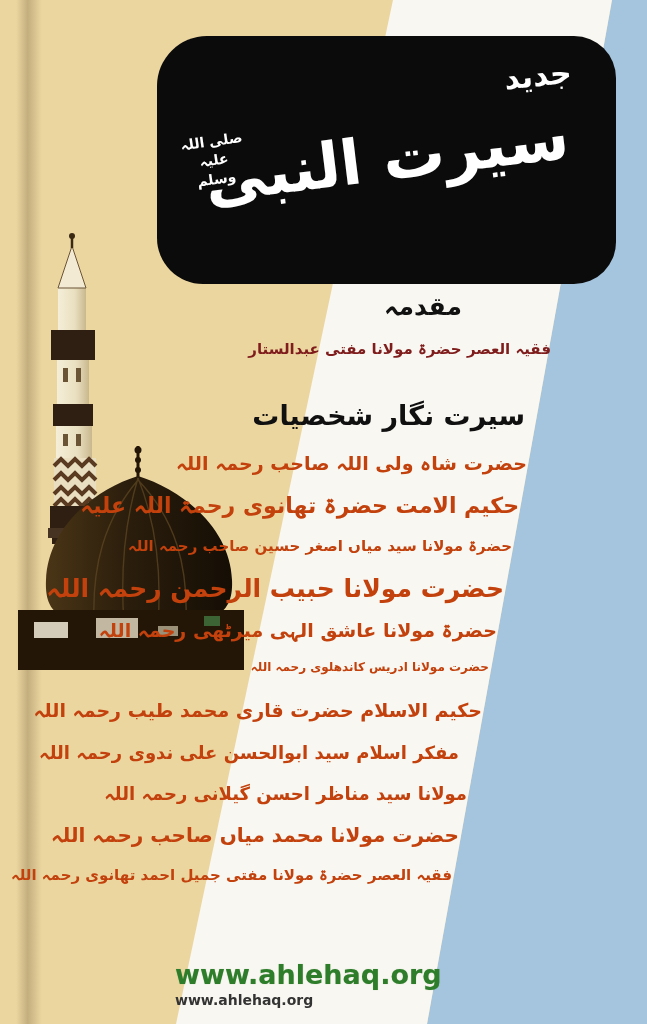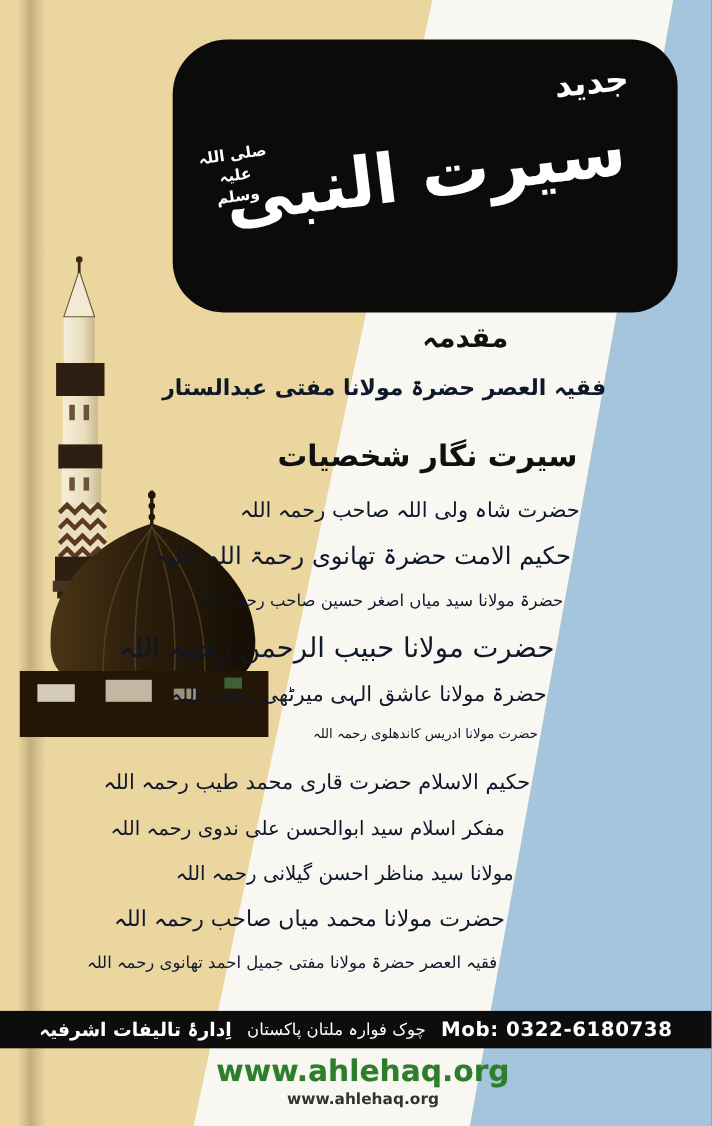--- a/index.html
+++ b/index.html
@@ -17,45 +17,45 @@
     background:#0b0b0b;border-radius:50px 42px 42px 46px;color:#fff;}
   .title-top-word{position:absolute;right:44px;top:22px;font-size:30px;font-weight:bold;
     transform:rotate(-6deg);}
   .title-main{position:absolute;left:0;right:0;top:86px;text-align:center;font-size:62px;
     font-weight:bold;transform:rotate(-7deg);white-space:nowrap;}
   .title-salutation{position:absolute;left:22px;top:96px;font-size:14px;font-weight:bold;
     transform:rotate(-8deg);width:70px;text-align:center;line-height:1.35;}
   
   .muqaddima{position:absolute;right:185px;top:292px;font-size:25px;font-weight:900;
     color:#111;letter-spacing:1px;}
-  .muqaddima-author{position:absolute;right:96px;top:340px;font-size:20px;font-weight:bold;
-    color:#0f172a;white-space:nowrap;}
+  .muqaddima-author{position:absolute;right:96px;top:340px;font-size:15px;font-weight:bold;
+    color:#7f1d1d;white-space:nowrap;}
   .seerat-heading{position:absolute;right:122px;top:400px;font-size:27px;font-weight:900;
     color:#101010;white-space:nowrap;}
   
-  .name-line{position:absolute;color:#0f172a;white-space:nowrap;font-weight:normal;}
+  .name-line{position:absolute;color:#c2410c;white-space:nowrap;font-weight:bold;}
   .name-line:nth-child(1){top:452px;right:120px;font-size:19px;}
   .name-line:nth-child(2){top:493px;right:128px;font-size:22px;}
   .name-line:nth-child(3){top:537px;right:135px;font-size:15px;}
   .name-line:nth-child(4){top:574px;right:143px;font-size:25px;}
   .name-line:nth-child(5){top:619px;right:150px;font-size:19px;}
   .name-line:nth-child(6){top:660px;right:158px;font-size:12px;}
   .name-line:nth-child(7){top:699px;right:165px;font-size:19px;}
   .name-line:nth-child(8){top:742px;right:188px;font-size:18px;}
   .name-line:nth-child(9){top:783px;right:180px;font-size:18px;}
   .name-line:nth-child(10){top:823px;right:188px;font-size:20px;}
   .name-line:nth-child(11){top:866px;right:195px;font-size:15px;}
   
   .publisher-bar{position:absolute;left:0;top:919px;width:647px;height:34px;background:#0d0d0d;
     display:flex;align-items:center;justify-content:center;gap:14px;color:#fff;direction:ltr;}
   .publisher-name{font-size:17px;font-weight:bold;}
   .publisher-address{font-size:15px;}
   .publisher-mobile{font-size:18px;font-weight:900;letter-spacing:.5px;}
   
-  .website{position:absolute;left:175px;top:960px;width:310px;text-align:center;}
+  .website{position:absolute;left:175px;top:960px;width:310px;text-align:left;}
   .website-primary{font-size:27px;font-weight:900;color:#2e7d2b;line-height:1.1;
     text-shadow:0 0 1px rgba(46,125,43,.4);}
   .website-secondary{font-size:14px;font-weight:bold;color:#333;margin-top:2px;}
   .mosque{position:absolute;left:8px;top:228px;width:244px;height:448px;}
 </style>
 </head>
 <body>
 
 <div class="stage">
 
@@ -141,24 +141,19 @@
     <div class="name-line" dir="rtl">حضرت مولانا حبیب الرحمن رحمہ اللہ</div>
     <div class="name-line" dir="rtl">حضرۃ مولانا عاشق الہی میرٹھی رحمہ اللہ</div>
     <div class="name-line" dir="rtl">حضرت مولانا ادریس کاندھلوی رحمہ اللہ</div>
     <div class="name-line" dir="rtl">حکیم الاسلام حضرت قاری محمد طیب رحمہ اللہ</div>
     <div class="name-line" dir="rtl">مفکر اسلام سید ابوالحسن علی ندوی رحمہ اللہ</div>
     <div class="name-line" dir="rtl">مولانا سید مناظر احسن گیلانی رحمہ اللہ</div>
     <div class="name-line" dir="rtl">حضرت مولانا محمد میاں صاحب رحمہ اللہ</div>
     <div class="name-line" dir="rtl">فقیہ العصر حضرۃ مولانا مفتی جمیل احمد تھانوی رحمہ اللہ</div>
   </div>
 
-  <div class="publisher-bar">
-    <span class="publisher-name" dir="rtl">اِدارۂ تالیفات اشرفیہ</span>
-    <span class="publisher-address" dir="rtl">چوک فوارہ ملتان پاکستان</span>
-    <span class="publisher-mobile">Mob: 0322-6180738</span>
-  </div>
 
   <div class="website">
     <div class="website-primary">www.ahlehaq.org</div>
     <div class="website-secondary">www.ahlehaq.org</div>
   </div>
 
 </div>
 
 </body></html>

